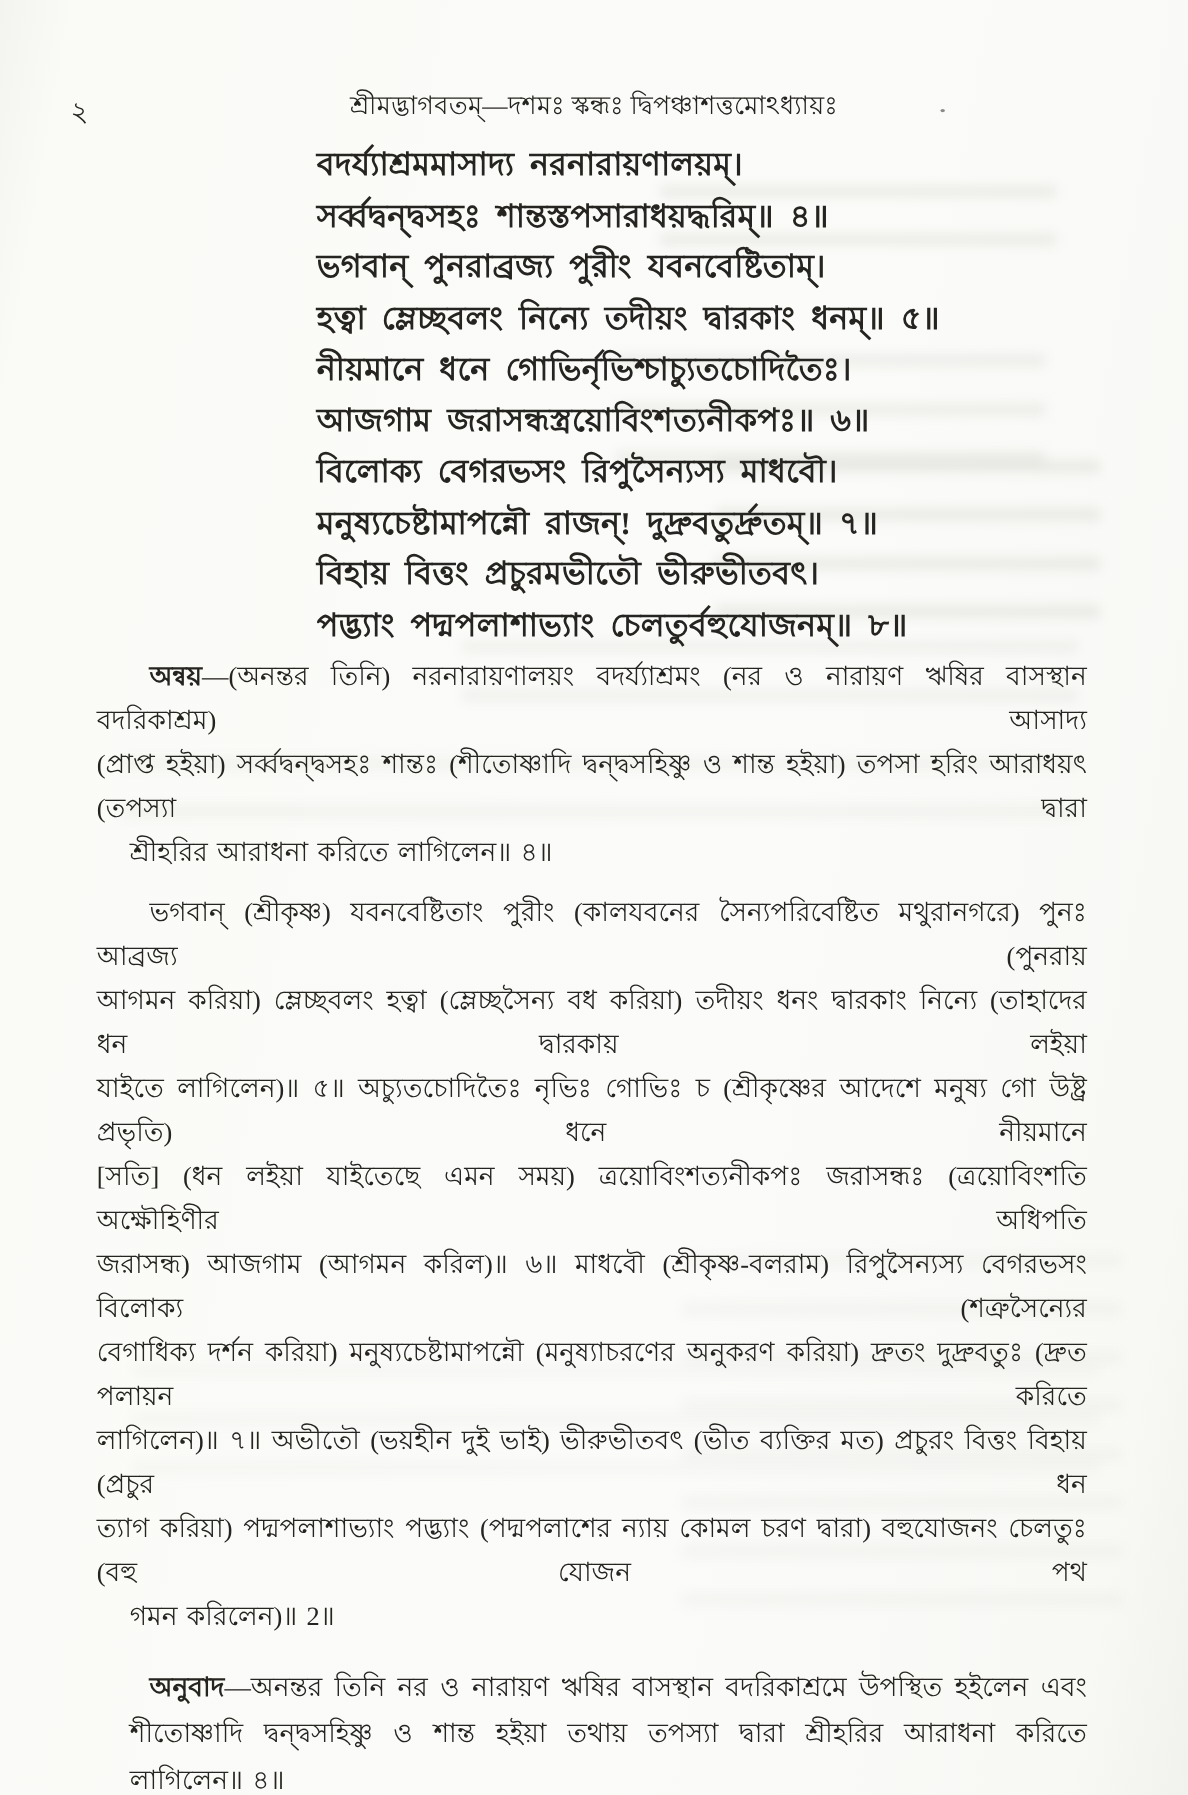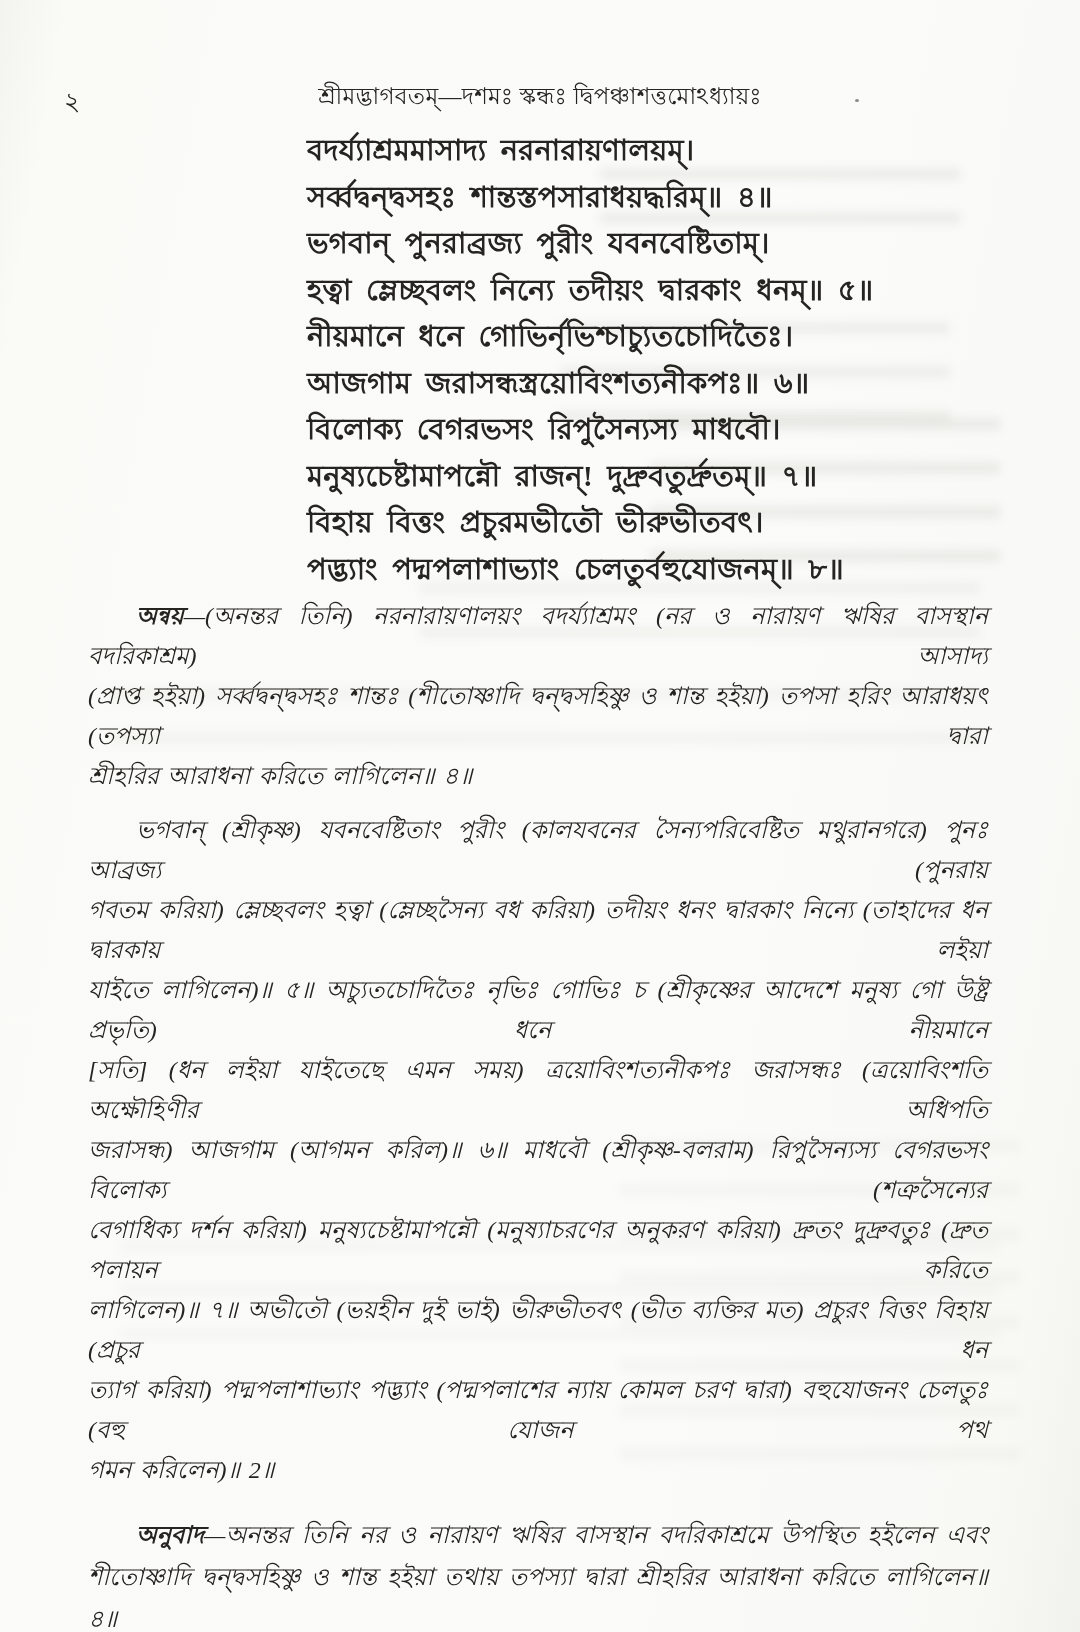--- a/index.html
+++ b/index.html
@@ -15,35 +15,35 @@
     background:linear-gradient(100deg,#f3f3f0 0%,#fafaf7 5%,#fbfbf9 60%,#f8f8f5 92%,#f1f1ee 100%);
   }
   
   .running-head{position:absolute;top:78px;left:0;width:100%;height:34px;}
   .pageno{position:absolute;left:64px;top:4px;font-size:25px;}
   .running-title{
     position:absolute;left:50%;top:0;transform:translateX(-50%);
     margin-left:0;font-size:23px;letter-spacing:.3px;white-space:nowrap;
   }
   
-  .verses{position:absolute;top:127px;left:307px;}
+  .verses{position:absolute;top:127px;left:288px;}
   .verse-line{
     font-size:29px;font-weight:700;line-height:46.5px;
     white-space:nowrap;word-spacing:7px;letter-spacing:.2px;
   }
   
   .sections{position:absolute;top:596px;left:88px;width:900px;}
-  .para{font-size:24px;line-height:40px;margin:0;font-style:italic;}
+  .para{font-size:24px;line-height:40px;margin:0;}
   .para + .para{margin-top:14px;}
   .para.sec-anubad{margin-top:24px;line-height:42px;}
   .line{
     text-align:justify;text-align-last:justify;
     word-spacing:2.5px;
   }
-  .line.final{text-align-last:left;}
+  .line.final{text-align-last:left;margin-left:30px;}
   .line.first{text-indent:48px;}
   .para strong{font-weight:700;}
   
   .smudge{
     position:absolute;filter:blur(5px);
     background:repeating-linear-gradient(180deg,
       rgba(148,156,138,.30) 0px,rgba(148,156,138,.30) 12px,
       rgba(0,0,0,0) 12px,rgba(0,0,0,0) 44px);
   }
   .s1{left:600px;top:168px;width:360px;height:58px;opacity:.45;}
@@ -88,21 +88,21 @@
     </div>
 
   <div class="sections">
       <div class="para sec-anvaya">
         <div class="line first"><strong>অন্বয়</strong>—(অনন্তর তিনি) নরনারায়ণালয়ং বদর্য্যাশ্রমং (নর ও নারায়ণ ঋষির বাসস্থান বদরিকাশ্রম) আসাদ্য</div>
         <div class="line">(প্রাপ্ত হইয়া) সর্ব্বদ্বন্দ্বসহঃ শান্তঃ (শীতোষ্ণাদি দ্বন্দ্বসহিষ্ণু ও শান্ত হইয়া) তপসা হরিং আরাধয়ৎ (তপস্যা দ্বারা</div>
         <div class="line final">শ্রীহরির আরাধনা করিতে লাগিলেন॥ ৪॥</div>
       </div>
       <div class="para sec-anvaya-cont">
         <div class="line first">ভগবান্ (শ্রীকৃষ্ণ) যবনবেষ্টিতাং পুরীং (কালযবনের সৈন্যপরিবেষ্টিত মথুরানগরে) পুনঃ আব্রজ্য (পুনরায়</div>
-        <div class="line">গবতম করিয়া) ম্লেচ্ছবলং হত্বা (ম্লেচ্ছসৈন্য বধ করিয়া) তদীয়ং ধনং দ্বারকাং নিন্যে (তাহাদের ধন দ্বারকায় লইয়া</div>
+        <div class="line">আগমন করিয়া) ম্লেচ্ছবলং হত্বা (ম্লেচ্ছসৈন্য বধ করিয়া) তদীয়ং ধনং দ্বারকাং নিন্যে (তাহাদের ধন দ্বারকায় লইয়া</div>
         <div class="line">যাইতে লাগিলেন)॥ ৫॥ অচ্যুতচোদিতৈঃ নৃভিঃ গোভিঃ চ (শ্রীকৃষ্ণের আদেশে মনুষ্য গো উষ্ট্র প্রভৃতি) ধনে নীয়মানে</div>
         <div class="line">[সতি] (ধন লইয়া যাইতেছে এমন সময়) ত্রয়োবিংশত্যনীকপঃ জরাসন্ধঃ (ত্রয়োবিংশতি অক্ষৌহিণীর অধিপতি</div>
         <div class="line">জরাসন্ধ) আজগাম (আগমন করিল)॥ ৬॥ মাধবৌ (শ্রীকৃষ্ণ-বলরাম) রিপুসৈন্যস্য বেগরভসং বিলোক্য (শত্রুসৈন্যের</div>
         <div class="line">বেগাধিক্য দর্শন করিয়া) মনুষ্যচেষ্টামাপন্নৌ (মনুষ্যাচরণের অনুকরণ করিয়া) দ্রুতং দুদ্রুবতুঃ (দ্রুত পলায়ন করিতে</div>
         <div class="line">লাগিলেন)॥ ৭॥ অভীতৌ (ভয়হীন দুই ভাই) ভীরুভীতবৎ (ভীত ব্যক্তির মত) প্রচুরং বিত্তং বিহায় (প্রচুর ধন</div>
         <div class="line">ত্যাগ করিয়া) পদ্মপলাশাভ্যাং পদ্ভ্যাং (পদ্মপলাশের ন্যায় কোমল চরণ দ্বারা) বহুযোজনং চেলতুঃ (বহু যোজন পথ</div>
         <div class="line final">গমন করিলেন)॥ 2॥</div>
       </div>
       <div class="para sec-anubad">
         <div class="line first"><strong>অনুবাদ</strong>—অনন্তর তিনি নর ও নারায়ণ ঋষির বাসস্থান বদরিকাশ্রমে উপস্থিত হইলেন এবং</div>

